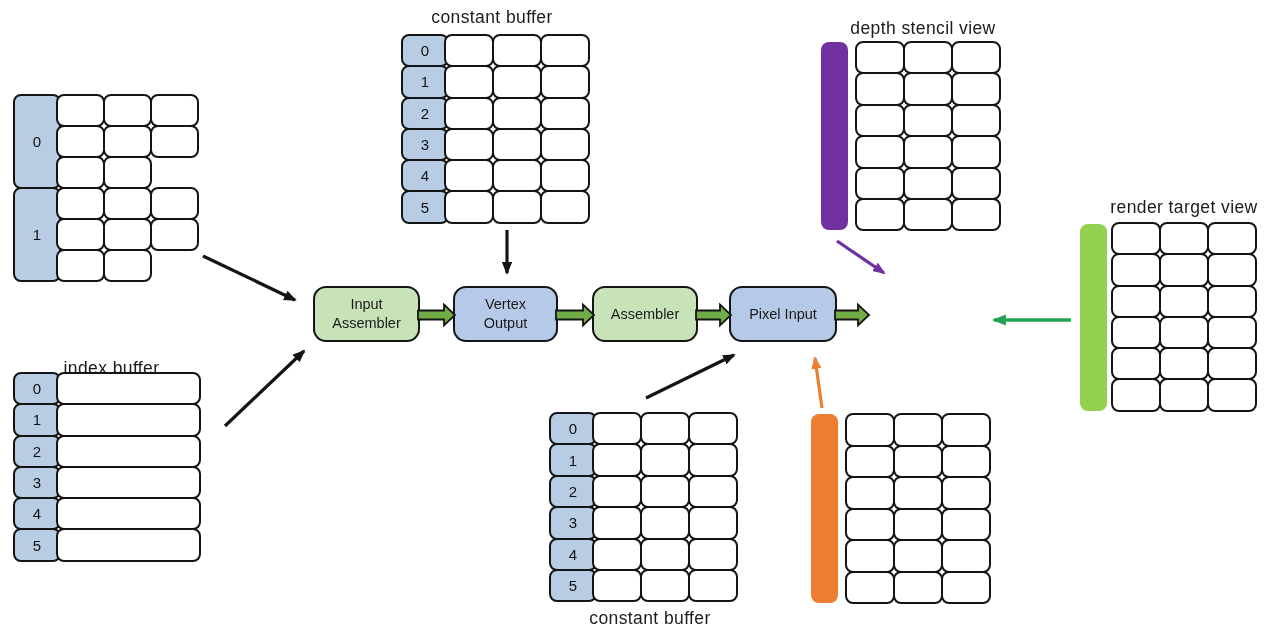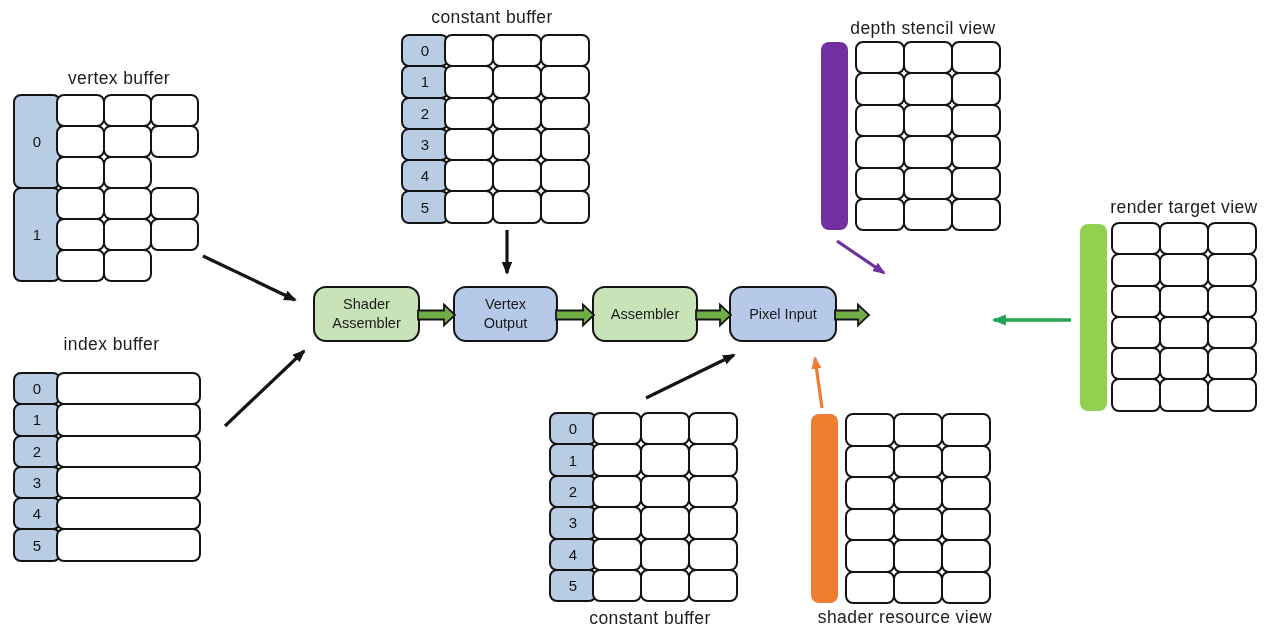--- a/index.html
+++ b/index.html
@@ -38,27 +38,25 @@
   .pbox.green{background:var(--box-green);}
   .pbox.blue{background:var(--box-blue);}
   
   #arrows{position:absolute;left:0;top:0;z-index:5;pointer-events:none;}
 </style>
 </head>
 <body>
 
 <div id="canvas">
 
-  <div class="title" style="left:14px;width:210px;top:68px">vertex buffer</div>
-  <div class="title" style="left:14px;width:195px;top:334px">index buffer</div>
+  <div class="title" style="left:14px;width:195px;top:358px">index buffer</div>
   <div class="title" style="left:397px;width:190px;top:7px">constant buffer</div>
   <div class="title" style="left:833px;width:180px;top:18px">depth stencil view</div>
   <div class="title" style="left:1094px;width:180px;top:197px">render target view</div>
   <div class="title" style="left:555px;width:190px;top:608px">constant buffer</div>
-  <div class="title" style="left:800px;width:210px;top:607px">shader resource view</div>
 
   <div class="buf" style="left:14px;top:95px">
     <div class="cell-grid" style="--cw: 46px; --rh: 93px; display: grid; grid-template-columns: repeat(1, var(--cw)); grid-auto-rows: var(--rh);">
         <div class="cell label">0</div>
         <div class="cell label">1</div>
       </div>
     <div class="cell-grid cells" style="--cw: 47px; --rh: 31px; display: grid; grid-template-columns: repeat(3, var(--cw)); grid-auto-rows: var(--rh);">
         <div class="cell"></div>
         <div class="cell"></div>
         <div class="cell"></div>
@@ -221,21 +219,21 @@
       <div class="cell"></div>
       <div class="cell"></div>
       <div class="cell"></div>
       <div class="cell"></div>
       <div class="cell"></div>
       <div class="cell"></div>
       <div class="cell"></div>
     </div>
 
   <div class="pbox green" style="left:313px;width:107px">
-      <span>Shader Assembler</span>
+      <span>Input Assembler</span>
     </div>
   <div class="pbox blue" style="left:453px;width:105px">
       <span>Vertex Output</span>
     </div>
   <div class="pbox green" style="left:592px;width:106px">
       <span>Assembler</span>
     </div>
   <div class="pbox blue" style="left:729px;width:108px">
       <span>Pixel Input</span>
     </div>

